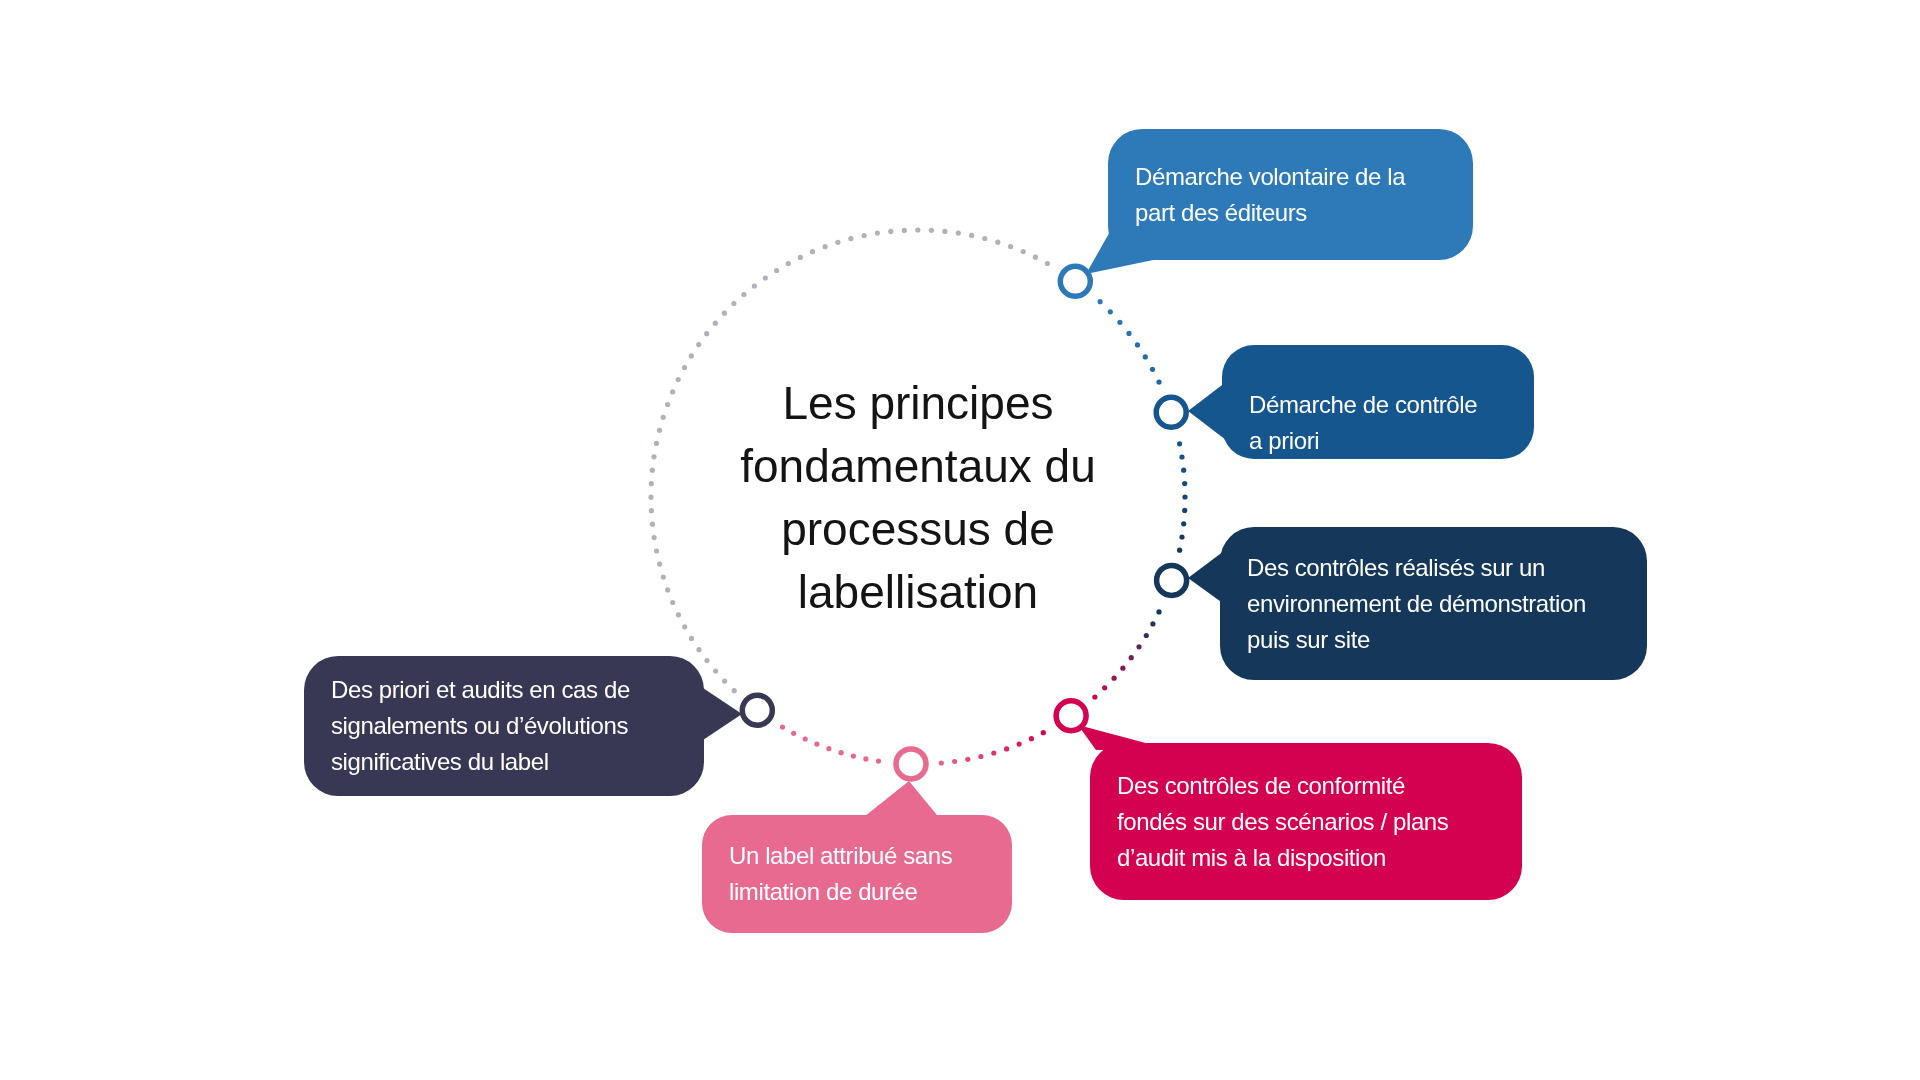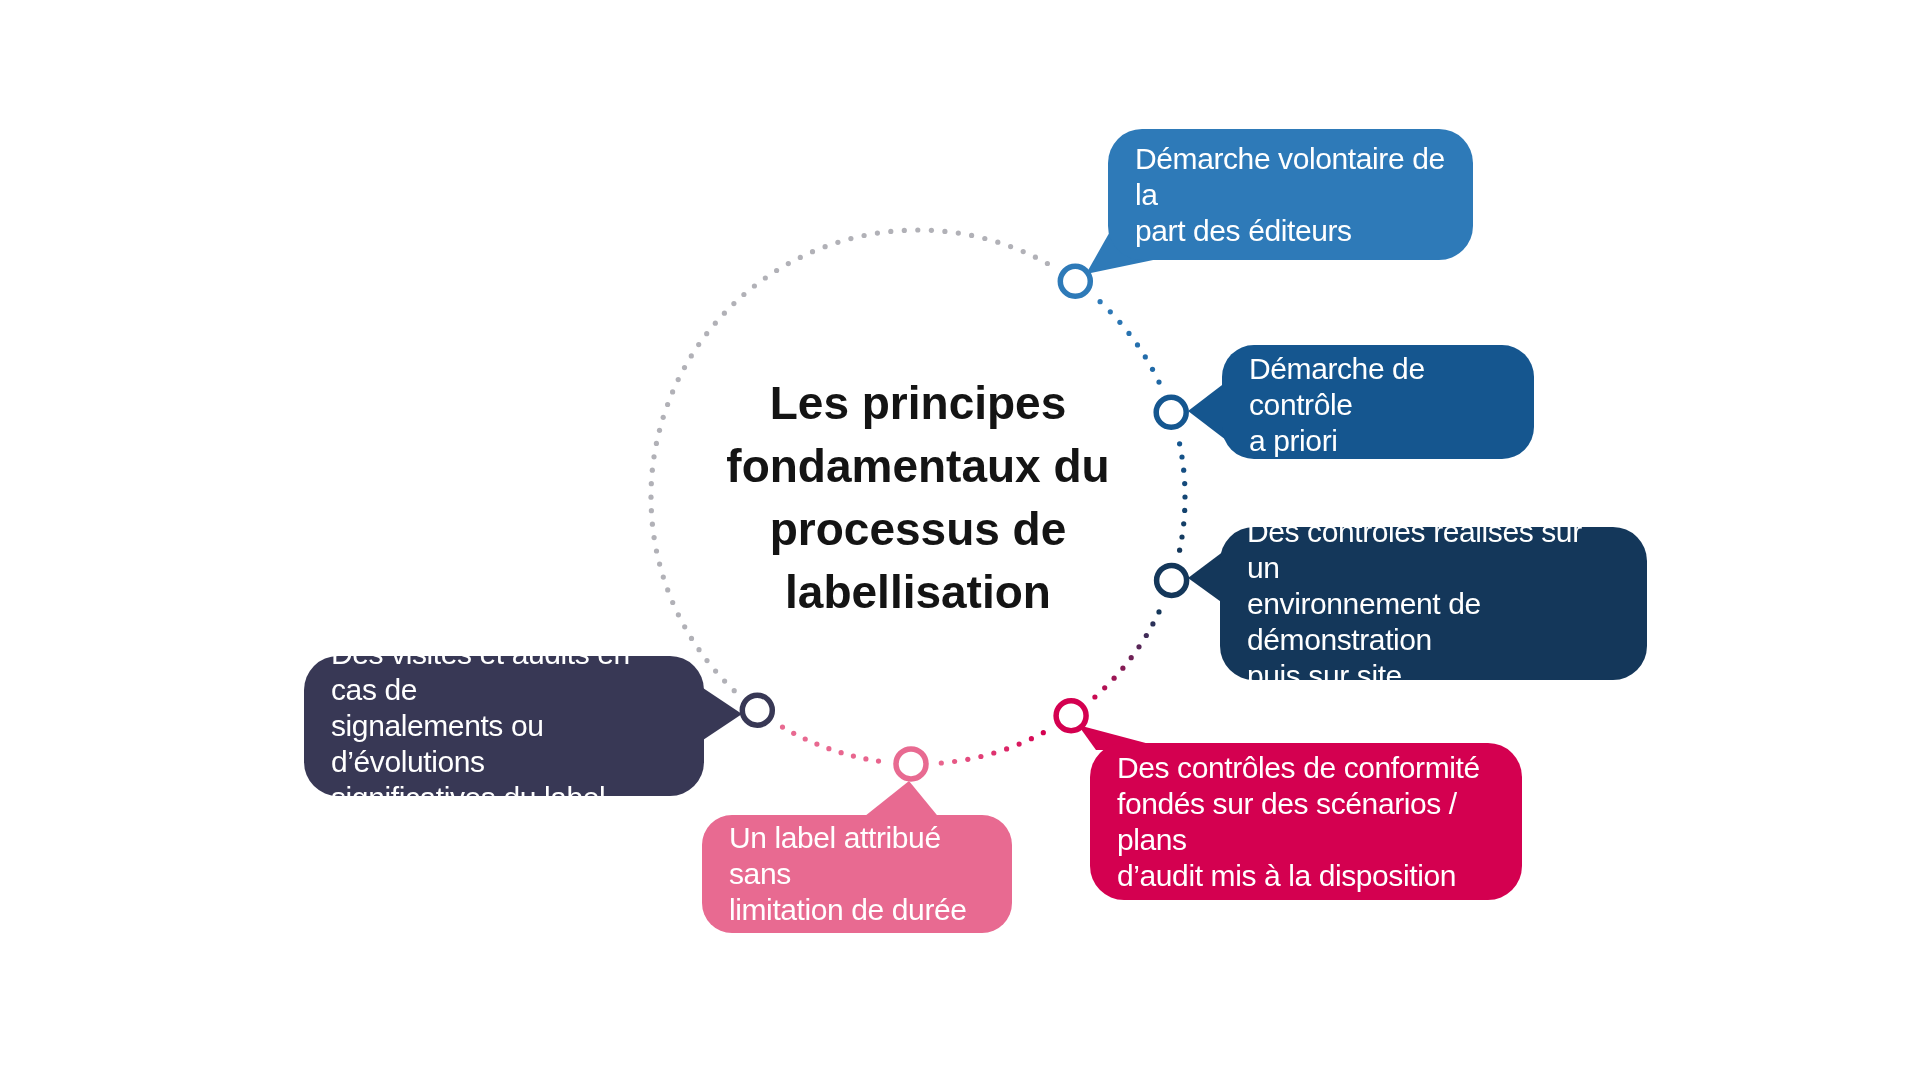--- a/index.html
+++ b/index.html
@@ -3,26 +3,26 @@
 <meta charset="utf-8">
 <style>
   html,body{margin:0;padding:0;background:#ffffff;}
   .stage{
     position:relative;width:1920px;height:1080px;background:#ffffff;overflow:hidden;
     font-family:"Liberation Sans","DejaVu Sans",sans-serif;
   }
   .stage svg{position:absolute;left:0;top:0;}
   .center-title{
     position:absolute;left:660px;top:372px;width:516px;
-    text-align:center;color:#141414;font-weight:bold;
+    text-align:center;color:#141414;font-weight:normal;
     font-size:46px;line-height:63px;white-space:pre-line;
   }
   .bubble{
     position:absolute;display:flex;align-items:center;
-    color:#ffffff;font-size:30px;line-height:36px;letter-spacing:-0.4px;
+    color:#ffffff;font-size:24px;line-height:36px;letter-spacing:-0.4px;
     padding:0 27px;box-sizing:border-box;white-space:pre-line;
     border-radius:34px;
   }
   .b1{left:1108px;top:129px;width:365px;height:131px;}
   .b2{left:1222px;top:345px;width:312px;height:114px;border-radius:32px;align-items:flex-end;}
   .b3{left:1220px;top:527px;width:427px;height:153px;}
   .b4{left:1090px;top:743px;width:432px;height:157px;}
   .b5{left:692px;top:815px;width:310px;height:118px;border-radius:30px;margin-left:10px;}
   .b6{left:304px;top:656px;width:400px;height:140px;}
 </style>
@@ -180,18 +180,18 @@
 environnement de démonstration
 puis sur site</span>
   </div>
 
   <div class="bubble b5" style="background-color: rgb(232, 106, 145);">
     <span>Un label attribué sans
 limitation de durée</span>
   </div>
 
   <div class="bubble b6" style="background-color: rgb(56, 56, 85);">
-    <span>Des visites et audits en cas de
+    <span>Des priori et audits en cas de
 signalements ou d’évolutions
 significatives du label</span>
   </div>
 
 </div>
 
 </body></html>

